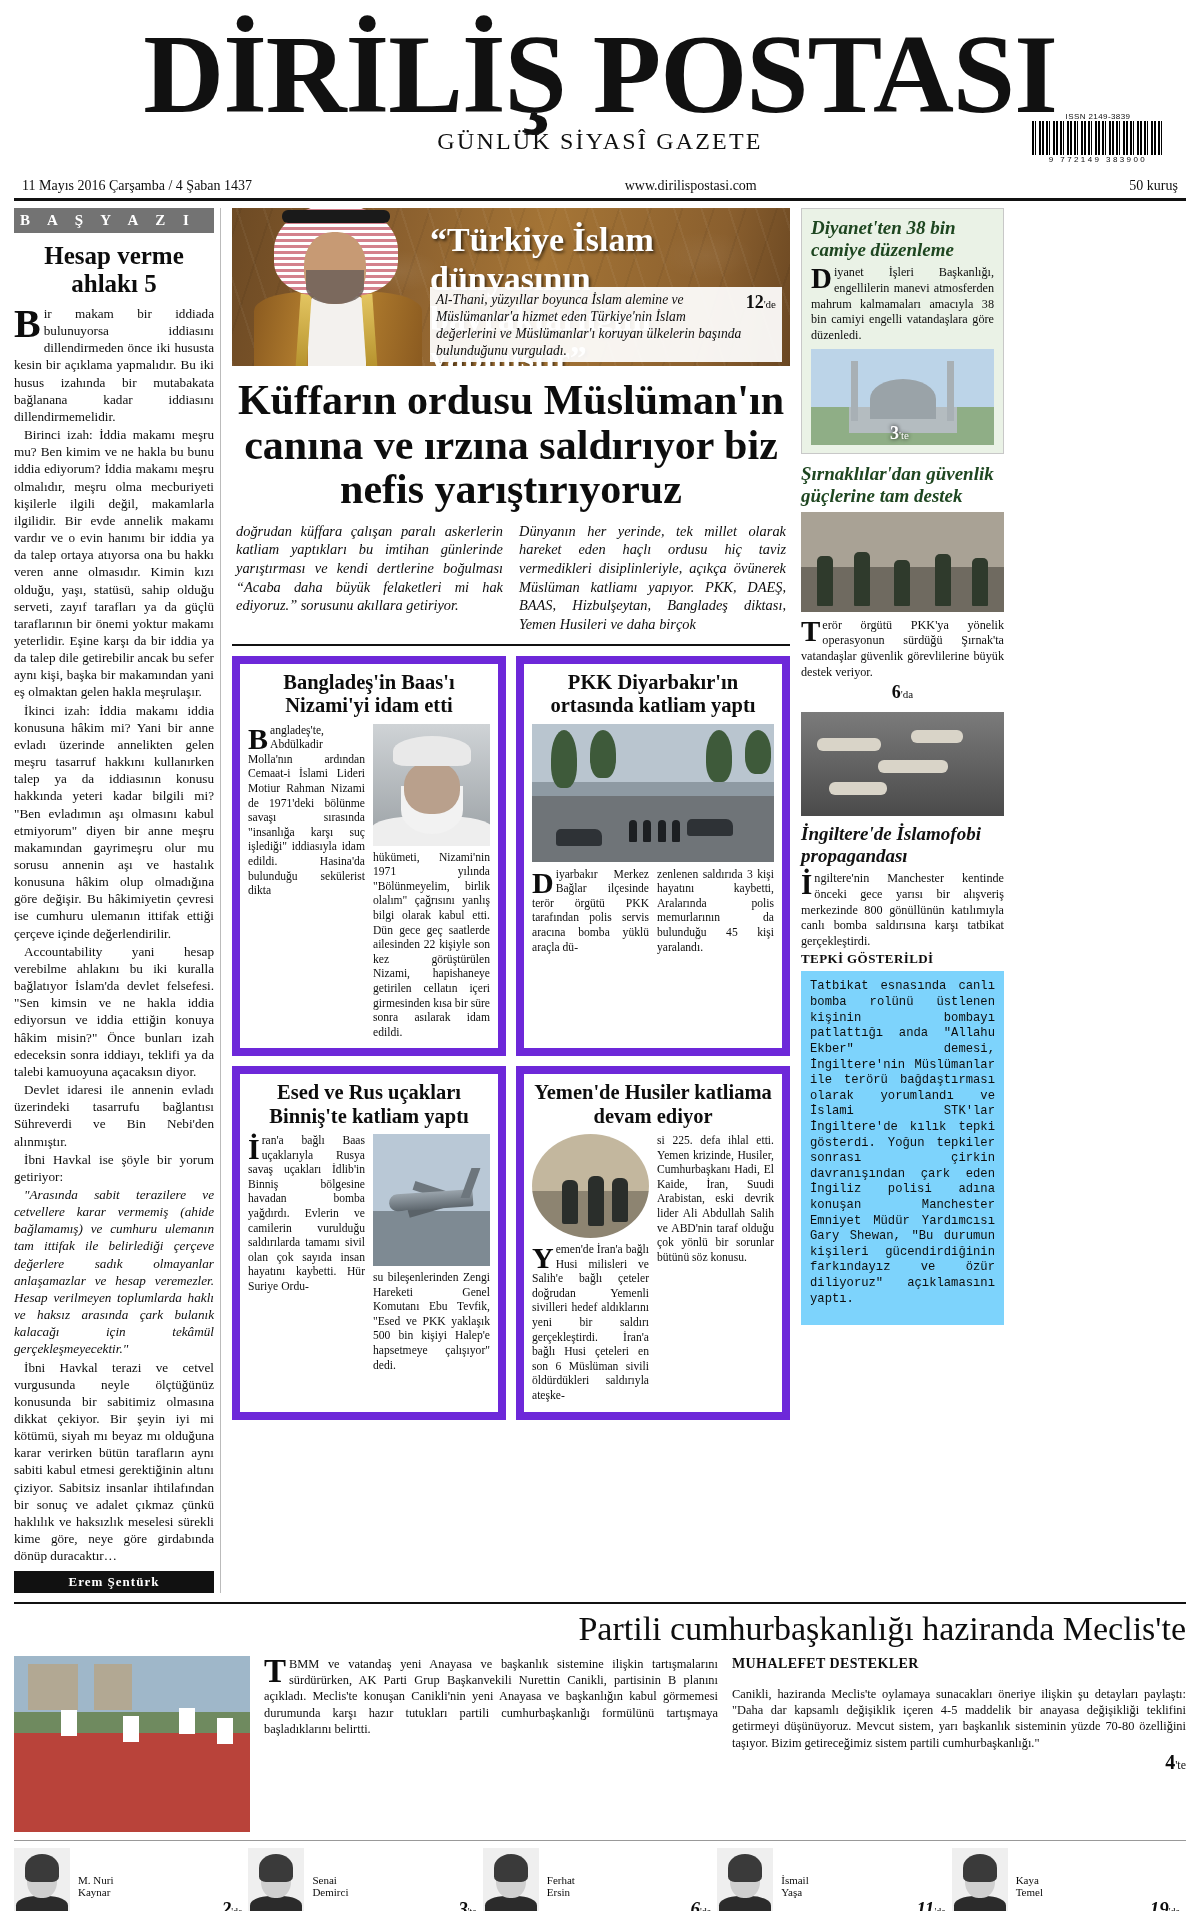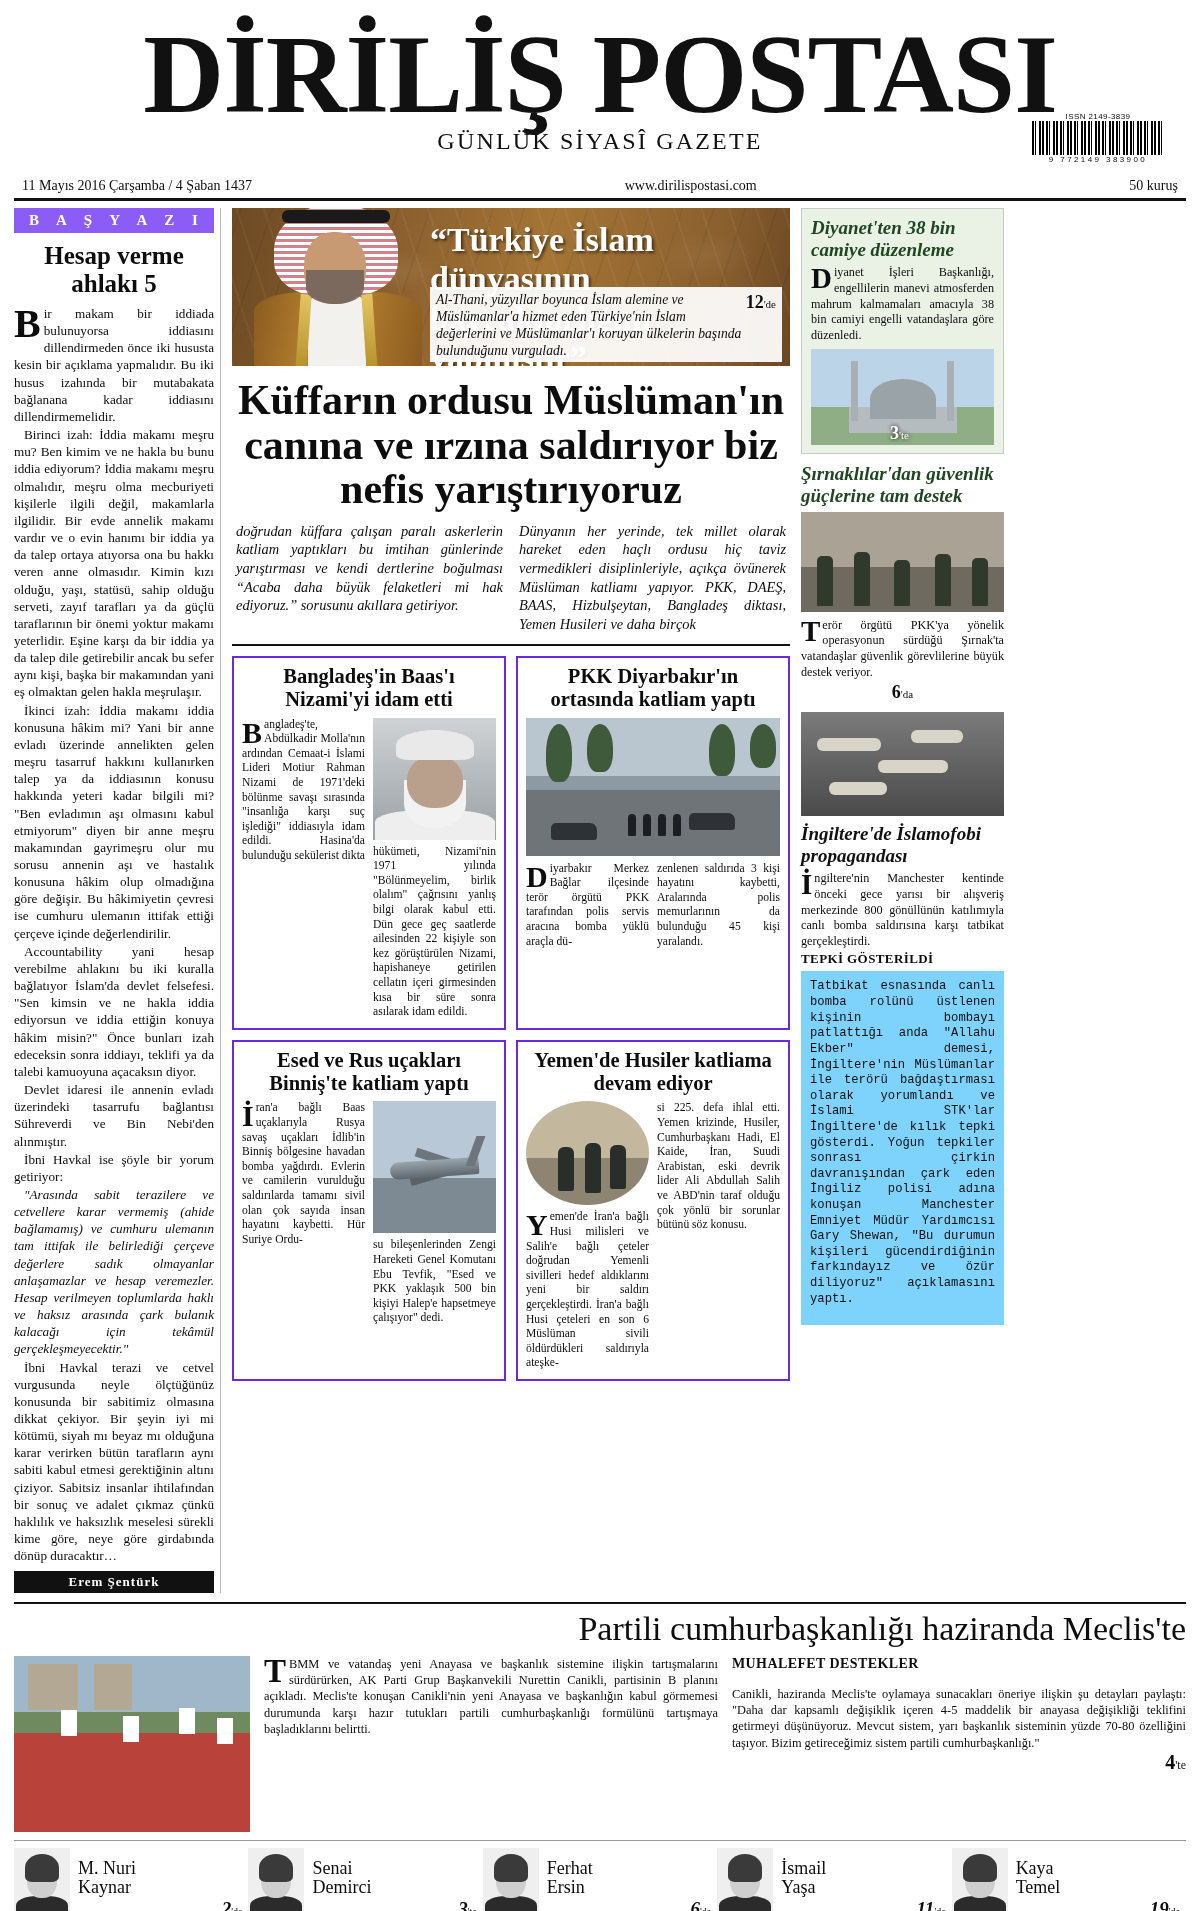--- a/index.html
+++ b/index.html
@@ -59,21 +59,21 @@
   
   .body-grid {
     display: grid;
     grid-template-columns: 207px 558px 203px;
     gap: 11px;
     margin-top: 7px;
   }
 
   
   .basyazi-hdr {
-    background: #8b5cf6; color: #fff; text-align: center;
+    background: #737373; color: #fff; text-align: left;
     font-weight: bold; font-size: 15px; letter-spacing: 7px;
     padding: 4px 0 4px 6px;
   }
   .edit-col { border-right: 1px solid #bbb; padding-right: 6px; }
   .edit-title {
     text-align: center; font-weight: bold; font-size: 25px;
     line-height: 1.12; margin: 9px 0 7px;
   }
   .edit-body { font-size: 13.2px; line-height: 1.3; text-align: justify; hyphens: auto; }
   .edit-body p { text-indent: 10px; margin-bottom: 1px; }
@@ -150,21 +150,21 @@
   .lead-sub {
     display: grid; grid-template-columns: 1fr 1fr; gap: 16px;
     font-style: italic; font-size: 14.4px; line-height: 1.3; text-align: justify;
     padding: 0 4px 10px; border-bottom: 2px solid #111;
   }
 
   
   .story-grid {
     display: grid; grid-template-columns: 1fr 1fr; gap: 10px; margin-top: 10px;
   }
-  .story-box { border: 2px solid #6d28d9; padding: 7px 8px 8px; }
+  .story-box { border: 8px solid #6d28d9; padding: 7px 8px 8px; }
   .story-title {
     text-align: center; font-weight: bold; font-size: 20.5px; line-height: 1.14;
     margin-bottom: 6px;
   }
   .story-cols { display: grid; grid-template-columns: 1fr 1fr; gap: 8px;
     font-size: 11.6px; line-height: 1.26; text-align: justify; }
   .story-cols p { margin: 0; }
   .sdrop::first-letter {
     float: left; font-size: 30px; line-height: .85; font-weight: bold;
     padding-right: 2px; padding-top: 2px;
@@ -262,21 +262,21 @@
   .col-item { display:flex; align-items:flex-end; flex: 1; }
   .col-face { width: 56px; height: 72px; background: #efefef; position:relative;
     overflow:hidden; border: 0; flex: none; }
   .col-face .h { position:absolute; left:50%; top:6px; width:34px; height:28px;
     transform:translateX(-50%); background:#3a3a3a; border-radius:50% 50% 20% 20%; }
   .col-face .f { position:absolute; left:50%; top:16px; width:30px; height:34px;
     transform:translateX(-50%); background:#cfcfcf; border-radius:46%; }
   .col-face .bd { position:absolute; left:50%; bottom:0; width:52px; height:24px;
     transform:translateX(-50%); background:#2b2b2b; border-radius:40% 40% 0 0; }
   .col-meta { padding-left: 8px; flex: 1; }
-  .col-name { font-size: 18px; line-height: 1.1; }
+  .col-name { font-size: 11px; line-height: 1.1; }
   .col-pg { text-align:right; font-weight:bold; font-size:19px; font-style:italic; padding-right:6px;}
   .col-pg small { font-size: 10px; font-weight: normal; font-style: normal; }
 </style>
 </head>
 <body>
 
 <div class="page">
 
   <div class="masthead">
     <div class="logo">DİRİLİŞ POSTASI</div>

